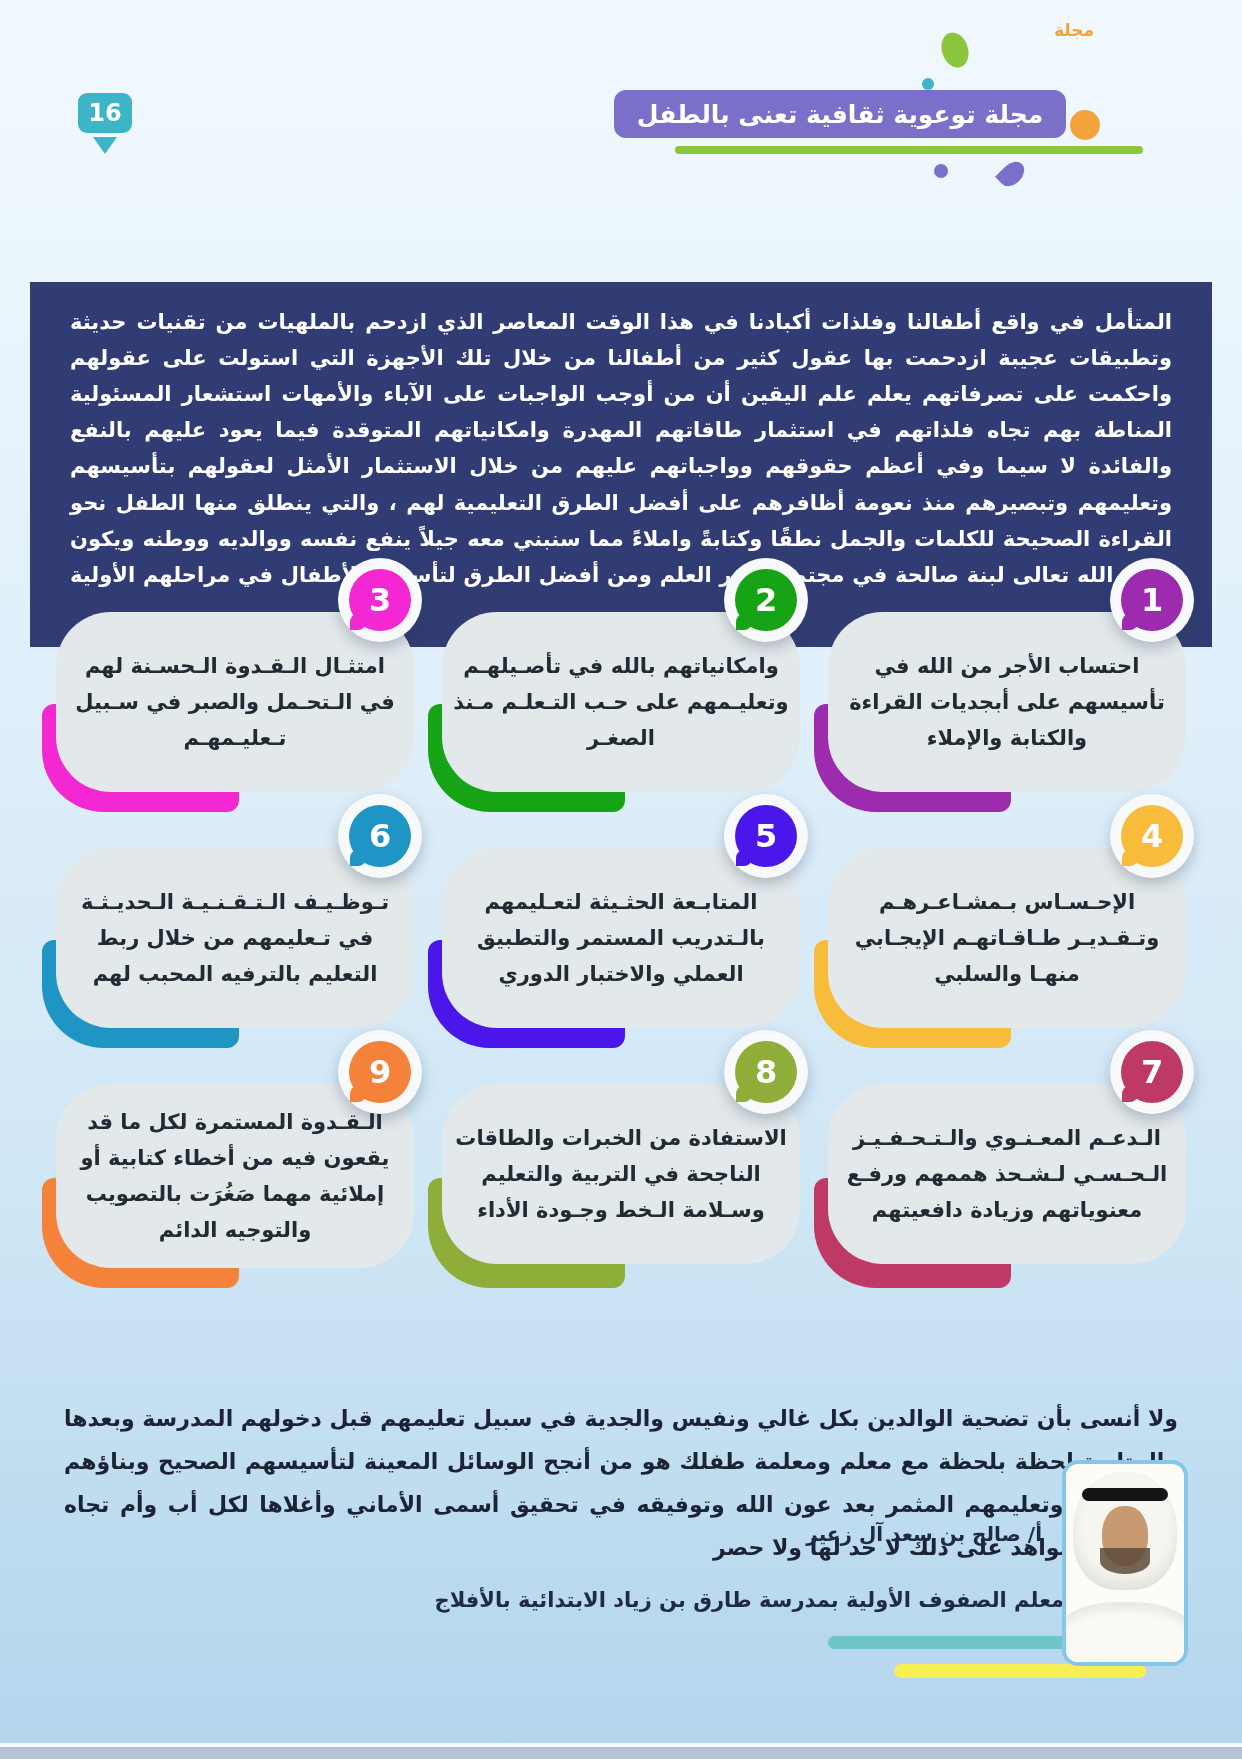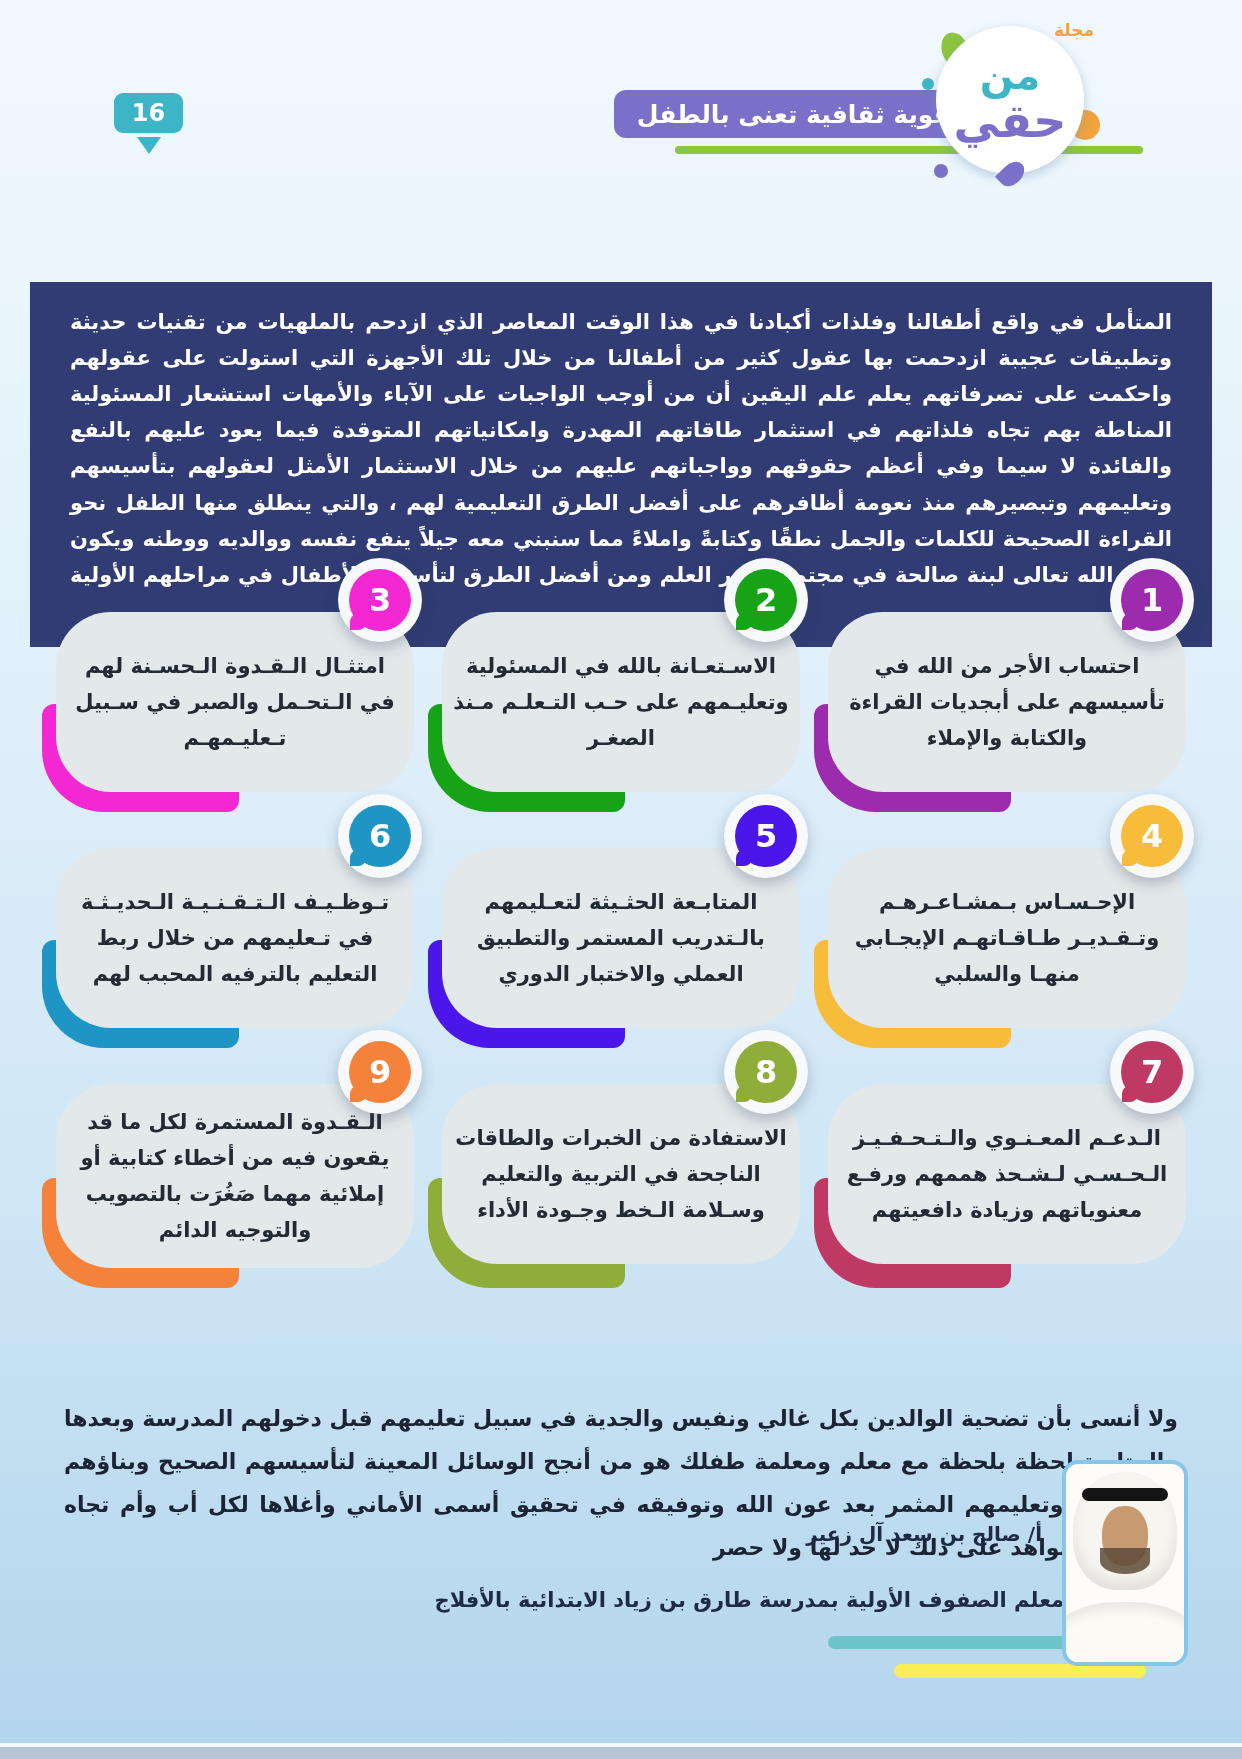--- a/index.html
+++ b/index.html
@@ -1,21 +1,21 @@
 <!DOCTYPE html>
 <html lang="ar" dir="rtl" style="--banner: #7B70C9; --green: #8CC63E; --teal_badge: #3EB5C6; --intro_bg: #303C73; --title: #B23A3C; --card_bg: #E3E8EA; --teal_bar: #6FC4CA; --yellow_bar: #F8EF56;"><head>
 <meta charset="utf-8">
 <style>
   html,body{margin:0;padding:0;}
   body{font-family:"DejaVu Sans",sans-serif;}
   .page{position:relative;width:1242px;height:1759px;overflow:hidden;direction:rtl;
     background:linear-gradient(180deg,#f1f9fe 0%,#eaf5fc 16%,#e0effa 40%,#cfe6f5 68%,#b9d9ee 92%,#b3d5ec 100%);}
   
-  .page-badge{position:absolute;left:78px;top:93px;width:69px;height:40px;background:var(--teal_badge);
-    border-radius:9px;color:#fff;font-size:24px;font-weight:bold;display:flex;align-items:center;justify-content:center;z-index:3;margin-left:36px;}
+  .page-badge{position:absolute;left:78px;top:93px;width:54px;height:40px;background:var(--teal_badge);
+    border-radius:9px;color:#fff;font-size:24px;font-weight:bold;display:flex;align-items:center;justify-content:center;z-index:3;}
   .page-badge::after{content:'';position:absolute;top:calc(100% + 4px);left:50%;transform:translateX(-50%);
     border:12px solid transparent;border-top:17px solid var(--teal_badge);border-bottom-width:0;}
   .banner{position:absolute;right:176px;top:90px;width:452px;height:48px;background:var(--banner);border-radius:12px;
     color:#fff;font-size:25px;font-weight:bold;display:flex;align-items:center;justify-content:center;z-index:2;}
   .green-line{position:absolute;right:99px;top:146px;width:468px;height:8px;border-radius:5px;background:var(--green);z-index:1;}
   .logo{position:absolute;top:12px;right:146px;width:176px;height:170px;z-index:3;}
   .logo-circle{position:absolute;top:14px;right:12px;width:148px;height:148px;background:#fff;border-radius:50%;
     box-shadow:0 4px 12px rgba(110,145,180,.4);display:flex;flex-direction:column;align-items:center;justify-content:center;}
   .logo-min{color:var(--teal_badge);font-size:40px;font-weight:bold;line-height:1;}
   .logo-haqqi{color:var(--banner);font-size:46px;font-weight:bold;line-height:1.05;margin-top:2px;}
@@ -77,24 +77,20 @@
   <div class="banner">
     <span>مجلة توعوية ثقافية تعنى بالطفل</span>
   </div>
   <div class="green-line"></div>
   <div class="logo">
     <span class="logo-majalla">مجلة</span>
     <span class="dot dot-green"></span>
     <span class="dot dot-orange"></span>
     <span class="dot dot-teal"></span>
     <span class="dot dot-purple"></span>
-    <div class="logo-circle">
-      <span class="logo-min">من</span>
-      <span class="logo-haqqi">حقي</span>
-    </div>
     <span class="drop-purple"></span>
   </div>
 
   <section class="intro">المتأمل في واقع أطفالنا وفلذات أكبادنا في هذا الوقت المعاصر الذي ازدحم بالملهيات من تقنيات حديثة وتطبيقات عجيبة ازدحمت بها عقول كثير من أطفالنا من خلال تلك الأجهزة التي استولت على عقولهم واحكمت على تصرفاتهم يعلم علم اليقين أن من أوجب الواجبات على الآباء والأمهات استشعار المسئولية المناطة بهم تجاه فلذاتهم في استثمار طاقاتهم المهدرة وامكانياتهم المتوقدة فيما يعود عليهم بالنفع والفائدة لا سيما وفي أعظم حقوقهم وواجباتهم عليهم من خلال الاستثمار الأمثل لعقولهم بتأسيسهم وتعليمهم وتبصيرهم منذ نعومة أظافرهم على أفضل الطرق التعليمية لهم ، والتي ينطلق منها الطفل نحو القراءة الصحيحة للكلمات والجمل نطقًا وكتابةً واملاءً مما سنبني معه جيلاً ينفع نفسه ووالديه ووطنه ويكون بعون الله تعالى لبنة صالحة في مجتمعه بنور العلم ومن أفضل الطرق لتأسيس الأطفال في مراحلهم الأولية :</section>
 
   <section class="cards-grid">
   <div class="card" style="--c: #9C2BAE;">
     <div class="tail"></div>
     <div class="bubble">
       <p class="card-text">احتساب الأجر من الله في تأسيسهم على أبجديات القراءة والكتابة والإملاء</p>
@@ -102,21 +98,21 @@
     <div class="badge">
       <span class="badge-inner">
         <span class="badge-num">1</span>
       </span>
     </div>
   </div>
 
   <div class="card" style="--c: #16A316;">
     <div class="tail"></div>
     <div class="bubble">
-      <p class="card-text">الاسـتعـانة بالله في المسئولية وتعليـمهم على حـب التـعلـم مـنذ الصغـر</p>
+      <p class="card-text">وامكانياتهم بالله في تأصـيلهـم وتعليـمهم على حـب التـعلـم مـنذ الصغـر</p>
     </div>
     <div class="badge">
       <span class="badge-inner">
         <span class="badge-num">2</span>
       </span>
     </div>
   </div>
 
   <div class="card" style="--c: #F428D2;">
     <div class="tail"></div>

